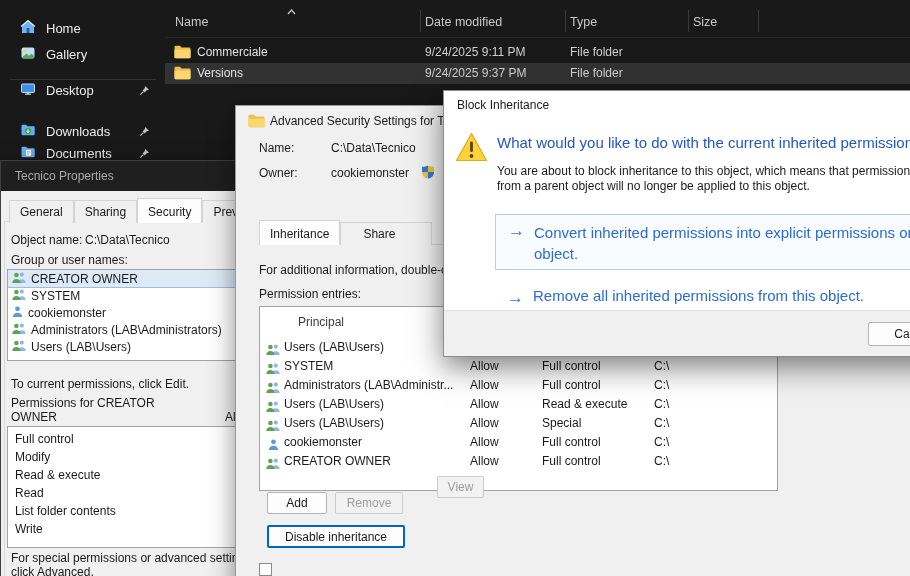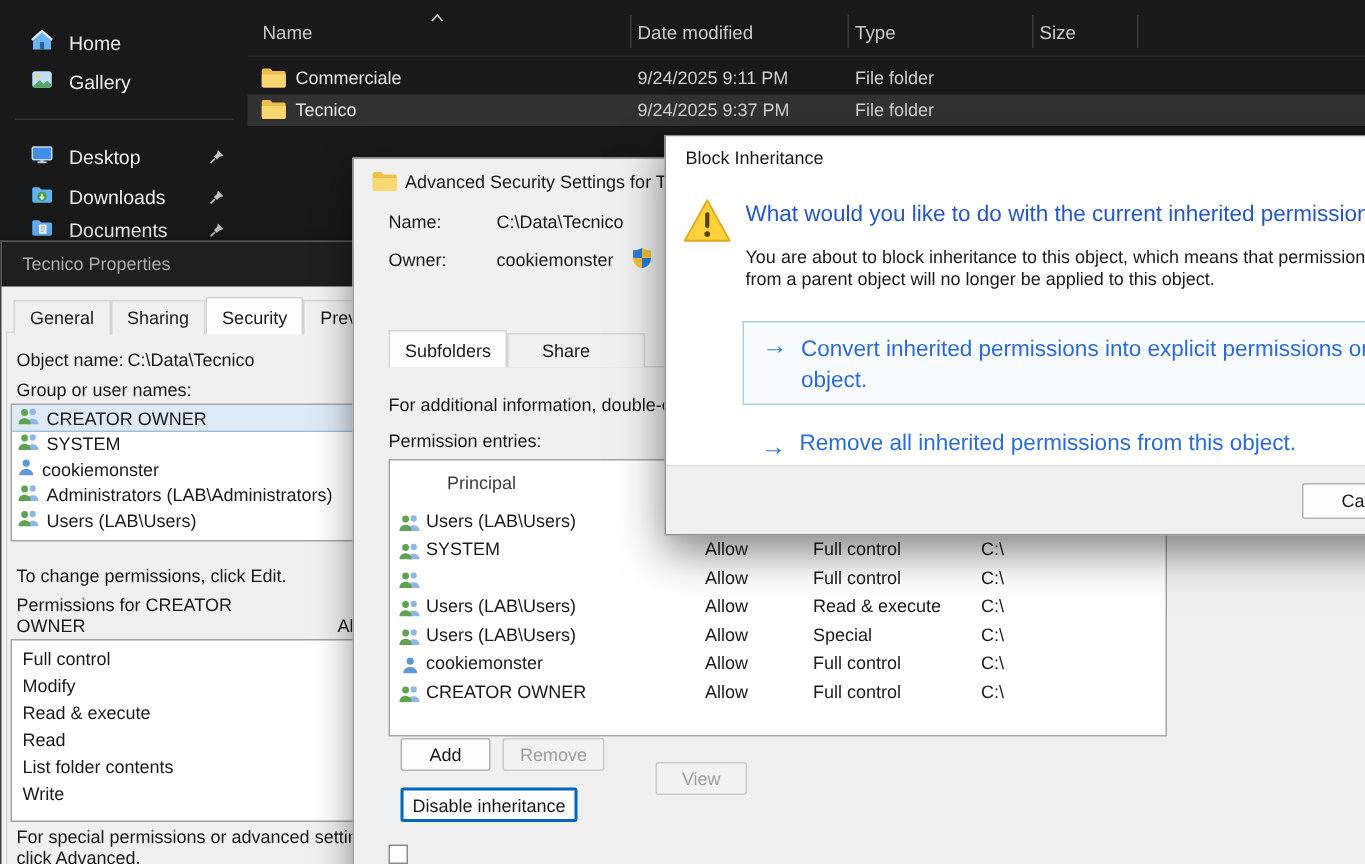--- a/index.html
+++ b/index.html
@@ -87,21 +87,21 @@
       </div>
       <div class="side-item" style="top:42px">
         <span><svg width="16" height="16" viewBox="0 0 16 16">
               <rect x="1.5" y="2.5" width="13" height="11" rx="2" fill="#bfe0f7"></rect>
               <circle cx="5.4" cy="6" r="1.4" fill="#f6d44c"></circle>
               <path d="M2 12.5 L6.5 8.5 L9 10.8 L11.5 8.8 L14 11 V11.7 A1.8 1.8 0 0 1 12.2 13.5 H3.8 A1.8 1.8 0 0 1 2 12.5 Z" fill="#58a55c"></path>
             </svg></span>
         <span>Gallery</span>
       </div>
       <div class="side-sep" style="top:79px"></div>
-      <div class="side-item" style="top:92px">
+      <div class="side-item" style="top:78px">
         <span><svg width="16" height="16" viewBox="0 0 16 16">
               <rect x="1.5" y="3" width="13" height="8.5" rx="1" fill="#3f8fe8" stroke="#c9d6e4" stroke-width="1"></rect>
               <rect x="5" y="12.6" width="6" height="1.2" fill="#c9d6e4"></rect>
               <rect x="7" y="11.5" width="2" height="1.4" fill="#c9d6e4"></rect>
             </svg></span>
         <span>Desktop</span>
         <span class="pin">
             <svg width="11" height="11" viewBox="0 0 11 11">
               <path d="M6.2 1 L10 4.8 L7.7 5.3 L5.6 7.4 L3.6 5.4 L5.7 3.3 Z" fill="#c4c4c4"></path>
               <path d="M4.3 6.7 L1.4 9.6" stroke="#c4c4c4" stroke-width="1.1"></path>
@@ -158,21 +158,21 @@
           </svg></span>
       <span class="cell" style="left:32px">Commerciale</span>
       <span class="cell dim" style="left:260px">9/24/2025 9:11 PM</span>
       <span class="cell dim" style="left:405px">File folder</span>
     </div>
     <div class="file-row selected" style="top:63px">
       <span class="ficon" style="left:9px"><svg width="17" height="14" viewBox="0 0 17 14">
             <path d="M0.5 2 a1.3 1.3 0 0 1 1.3 -1.3 H6 l1.6 1.7 h7.6 a1.3 1.3 0 0 1 1.3 1.3 V12 a1.3 1.3 0 0 1 -1.3 1.3 H1.8 A1.3 1.3 0 0 1 0.5 12 Z" fill="#eec04b"></path>
             <path d="M0.5 4.7 H16.5 V12 a1.3 1.3 0 0 1 -1.3 1.3 H1.8 A1.3 1.3 0 0 1 0.5 12 Z" fill="#fbd772"></path>
           </svg></span>
-      <span class="cell" style="left:32px">Tecnico</span>
+      <span class="cell" style="left:32px">Versions</span>
       <span class="cell dim" style="left:260px">9/24/2025 9:37 PM</span>
       <span class="cell dim" style="left:405px">File folder</span>
     </div>
   </div>
 
   <div class="props">
     <div class="titlebar">
       <span class="title">Tecnico Properties</span>
     </div>
     <div class="pbody">
@@ -224,21 +224,21 @@
           <span><svg width="14" height="11" viewBox="0 0 14 11">
                 <circle cx="9.8" cy="2.6" r="2.1" fill="#8fb6e8"></circle>
                 <path d="M5.9 11c0-2.4 1.7-3.8 3.9-3.8 2.1 0 3.9 1.4 3.9 3.8z" fill="#8fb6e8"></path>
                 <circle cx="4.4" cy="3" r="2.3" fill="#5fa352"></circle>
                 <path d="M.3 11c0-2.6 1.8-4.1 4.1-4.1 2.2 0 4.1 1.5 4.1 4.1z" fill="#5fa352"></path>
               </svg></span>
           <span>Users (LAB\Users)</span>
         </div>
       </div>
 
-      <span class="dlg-label" style="left:10px;top:186px">To change permissions, click Edit.</span>
+      <span class="dlg-label" style="left:10px;top:186px">To current permissions, click Edit.</span>
       <span class="dlg-label" style="left:10px;top:205px;width:155px;white-space:normal">Permissions for CREATOR OWNER</span>
       <span class="dlg-label" style="left:224px;top:219px">Al...</span>
 
       <div class="whitebox" style="left:6px;top:235px;width:368px;height:122px;padding-top:3px">
         <div class="perm-row">
             <span>Full control</span>
           </div>
         <div class="perm-row">
             <span>Modify</span>
           </div>
@@ -281,21 +281,21 @@
             </defs>
             <g clip-path="url(#sh)">
               <rect x="0" y="0" width="7" height="8" fill="#2f7bd9"></rect>
               <rect x="7" y="0" width="7" height="8" fill="#f2c23a"></rect>
               <rect x="0" y="8" width="7" height="8" fill="#f2c23a"></rect>
               <rect x="7" y="8" width="7" height="8" fill="#2f7bd9"></rect>
             </g>
           </svg></span>
 
       <div class="abs" style="left:23px;top:86px;z-index:2">
-        <span class="tab active">Subfolders</span><span class="tab" style="padding-left:22px;padding-right:36px">Share</span>
+        <span class="tab active">Inheritance</span><span class="tab" style="padding-left:22px;padding-right:36px">Share</span>
       </div>
       <div class="tabline"></div>
 
       <span class="dlg-label" style="left:23px;top:127px">For additional information, double-click a permission entry.</span>
       <span class="dlg-label" style="left:23px;top:151px">Permission entries:</span>
 
       <div class="whitebox" style="left:23px;top:170px;width:519px;height:185px">
         <div class="abs" style="left:0;top:0;width:100%;height:30px">
           <span class="dlg-label" style="left:38px;top:8px;color:#3c3c3c">Principal</span>
           <div class="hsep" style="left:197px"></div>
@@ -330,20 +330,21 @@
             <span class="cc" style="left:394px">C:\</span>
             <span class="cc" style="left:545px">This folder, subfolde...</span>
           </div>
           <div class="pe-row">
             <span class="ic"><svg width="14" height="11" viewBox="0 0 14 11">
                   <circle cx="9.8" cy="2.6" r="2.1" fill="#8fb6e8"></circle>
                   <path d="M5.9 11c0-2.4 1.7-3.8 3.9-3.8 2.1 0 3.9 1.4 3.9 3.8z" fill="#8fb6e8"></path>
                   <circle cx="4.4" cy="3" r="2.3" fill="#5fa352"></circle>
                   <path d="M.3 11c0-2.6 1.8-4.1 4.1-4.1 2.2 0 4.1 1.5 4.1 4.1z" fill="#5fa352"></path>
                 </svg></span>
+            <span class="cc" style="left:24px">Administrators (LAB\Administr...</span>
             <span class="cc" style="left:210px">Allow</span>
             <span class="cc" style="left:282px">Full control</span>
             <span class="cc" style="left:394px">C:\</span>
             <span class="cc" style="left:545px">This folder, subfolde...</span>
           </div>
           <div class="pe-row">
             <span class="ic"><svg width="14" height="11" viewBox="0 0 14 11">
                   <circle cx="9.8" cy="2.6" r="2.1" fill="#8fb6e8"></circle>
                   <path d="M5.9 11c0-2.4 1.7-3.8 3.9-3.8 2.1 0 3.9 1.4 3.9 3.8z" fill="#8fb6e8"></path>
                   <circle cx="4.4" cy="3" r="2.3" fill="#5fa352"></circle>
@@ -394,25 +395,25 @@
           </div>
         </div>
       </div>
 
       <div class="btn" style="left:31px;top:356px;width:60px;height:22px">
           <span>Add</span>
         </div>
       <div class="btn disabled" style="left:99px;top:356px;width:68px;height:22px">
           <span>Remove</span>
         </div>
-      <div class="btn disabled" style="left:201px;top:372px;width:61px;height:22px">
+      <div class="btn disabled" style="left:201px;top:340px;width:47px;height:22px">
           <span>View</span>
         </div>
 
-      <div class="btn accent" style="left:31px;top:389px;width:118px;height:23px">
+      <div class="btn accent" style="left:31px;top:389px;width:138px;height:23px">
           <span>Disable inheritance</span>
         </div>
 
       <div class="checkbox" style="left:23px;top:427px"></div>
     </div>
   </div>
 
   <div class="block">
     <div class="titlebar">
       <span class="title">Block Inheritance</span>

